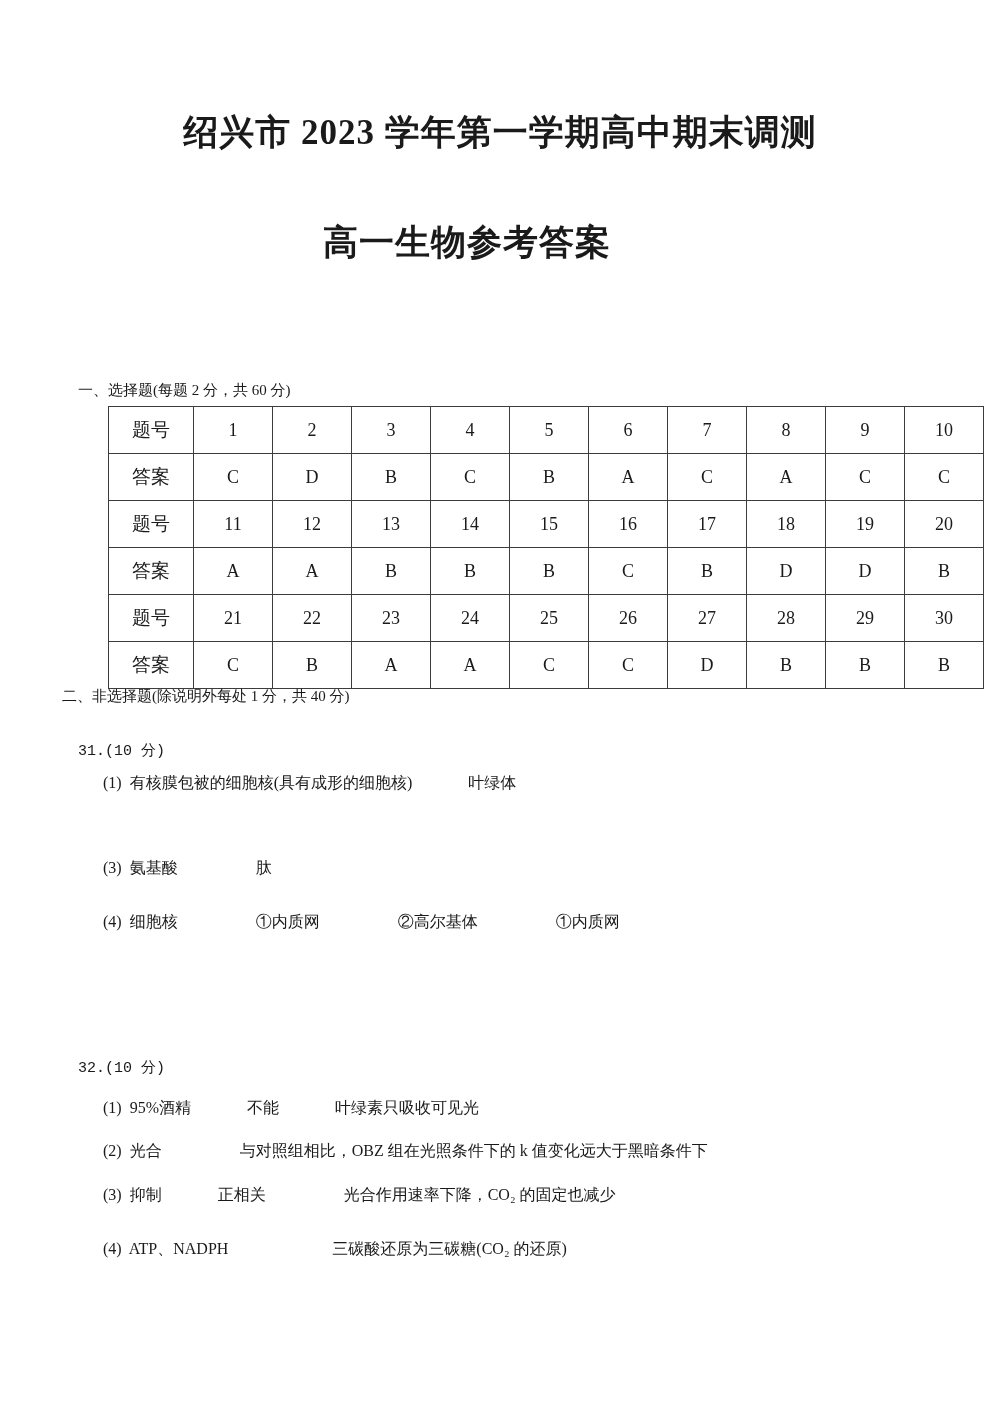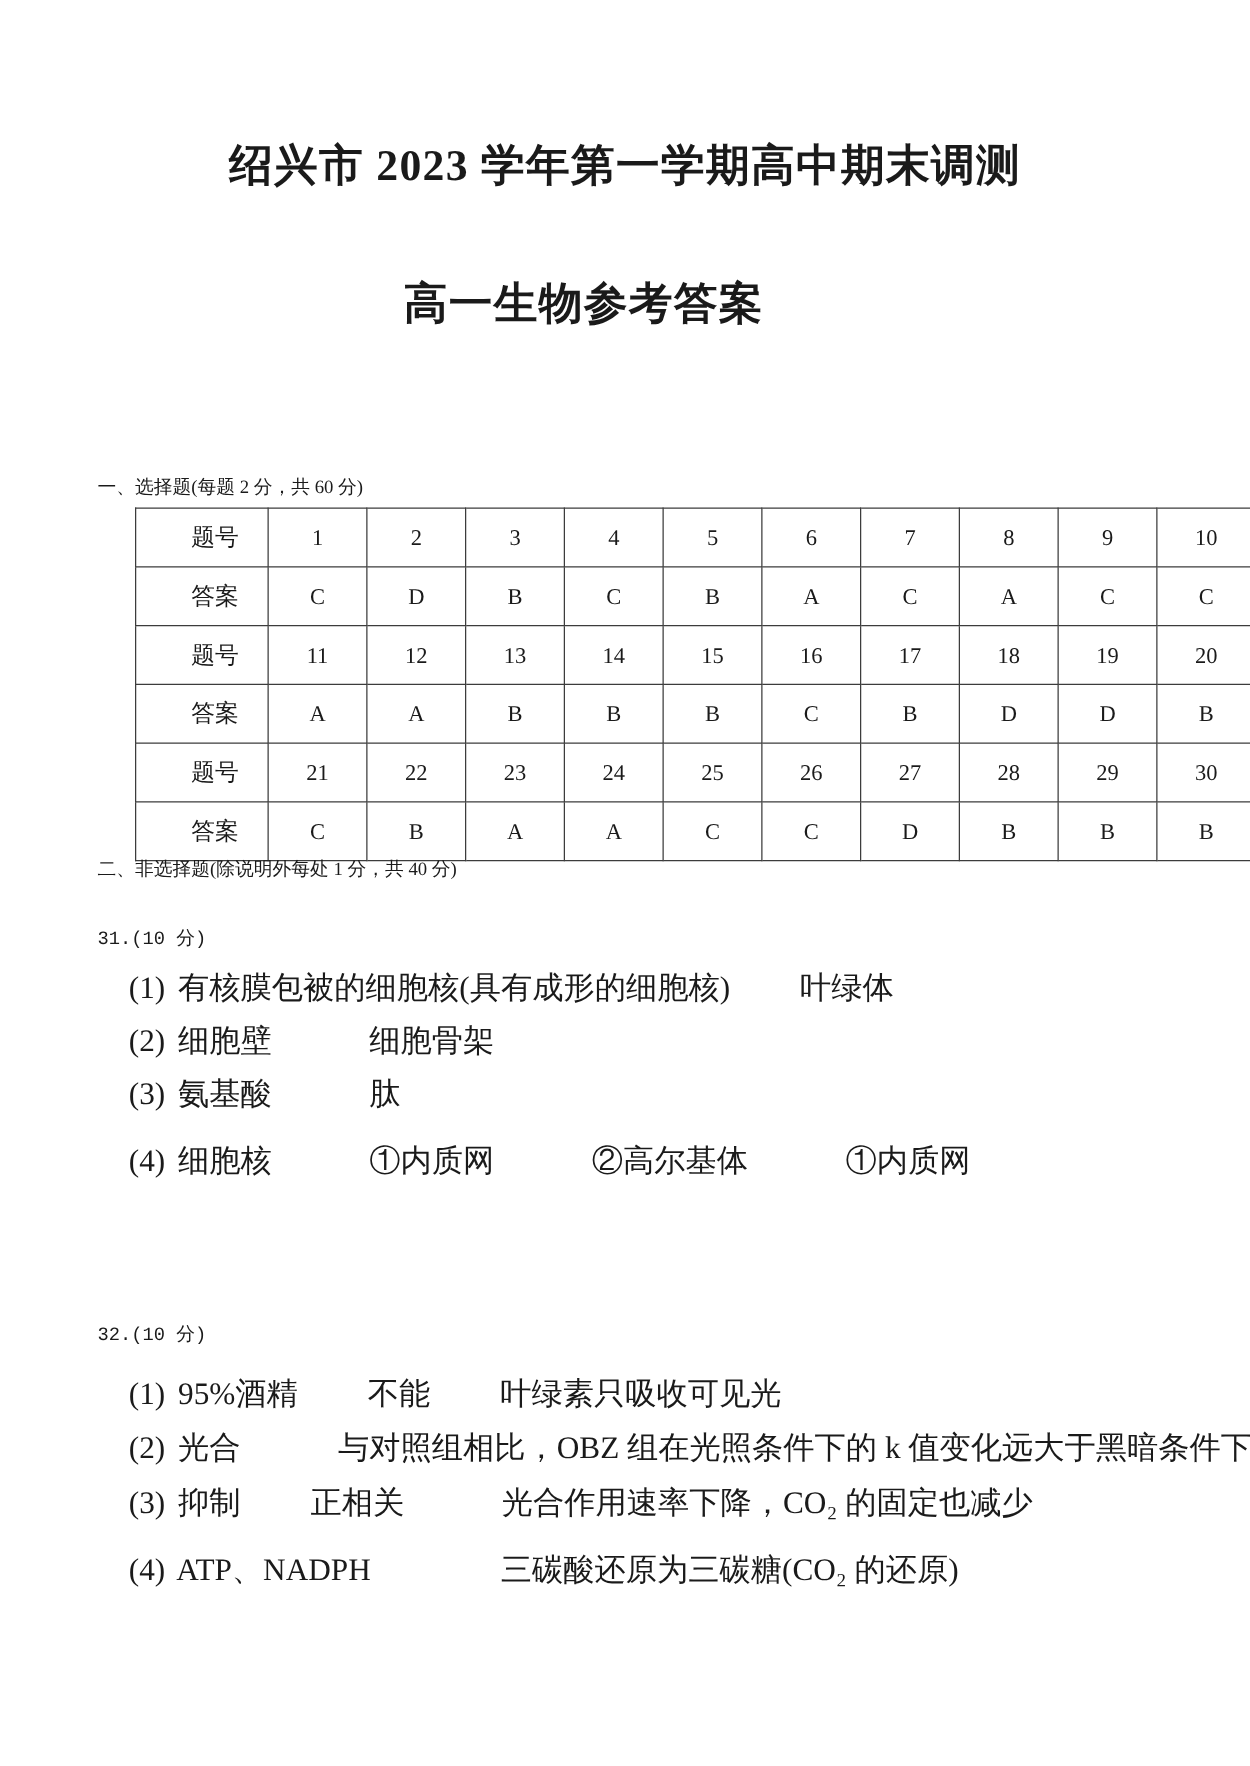--- a/index.html
+++ b/index.html
@@ -49,21 +49,21 @@
   }
 
   
   .sec-heading {
     position: absolute;
     font-size: 15px;
     line-height: 1.3;
     white-space: nowrap;
   }
   #sec1-heading { top: 381px; left: 78px; }
-  #sec2-heading { top: 687px; left: 78px; text-align: center; }
+  #sec2-heading { top: 687px; left: 62px; text-align: center; }
 
   
   .answer-table-wrap {
     position: absolute;
     top: 406px;
     left: 108px;
     width: 786px;
   }
   table.answers {
     border-collapse: collapse;
@@ -74,36 +74,35 @@
     border: 1px solid #3c3c3c;
     height: 46px;
     text-align: center;
     vertical-align: middle;
     font-size: 18px;
     padding: 0;
   }
   table.answers td.hdr {
     width: 84px;
     font-size: 19px;
-    padding-left: 21px;
   }
   table.answers td.cell {
     width: 78px;
   }
 
   
   .q-title {
     position: absolute;
     font-size: 15px;
     white-space: nowrap;
     font-family: Liberation Mono, monospace;
   }
   .q-line {
     position: absolute;
-    font-size: 25px;
+    font-size: 16px;
     white-space: nowrap;
   }
   .q-line .gap-m { display: inline-block; width: 56px; }
   .q-line .gap-l { display: inline-block; width: 78px; }
   .q-line .gap-xl { display: inline-block; width: 104px; }
   .q-line .num { margin-right: 4px; }
 
   
   #q31-title { top: 741px; left: 78px; }
   #q31-1 { top: 773px; left: 103px; }
@@ -215,24 +214,20 @@
 
   <div class="sec-heading" id="sec2-heading">二、非选择题(除说明外每处 1 分，共 40 分)</div>
 
   <div class="q-title" id="q31-title">31.(10 分)</div>
 
   <div class="q-line" id="q31-1">
     <span class="num">(1)</span>
     <span>有核膜包被的细胞核(具有成形的细胞核)</span><span class="gap-m"></span><span>叶绿体</span>
   </div>
 
-  <div class="q-line" id="q31-2">
-    <span class="num">(2)</span>
-    <span>细胞壁</span><span class="gap-l"></span><span>细胞骨架</span>
-  </div>
 
   <div class="q-line" id="q31-3">
     <span class="num">(3)</span>
     <span>氨基酸</span><span class="gap-l"></span><span>肽</span>
   </div>
 
   <div class="q-line" id="q31-4">
     <span class="num">(4)</span>
     <span>细胞核</span><span class="gap-l"></span><span>①内质网</span><span class="gap-l"></span><span>②高尔基体</span><span class="gap-l"></span><span>①内质网</span>
   </div>

